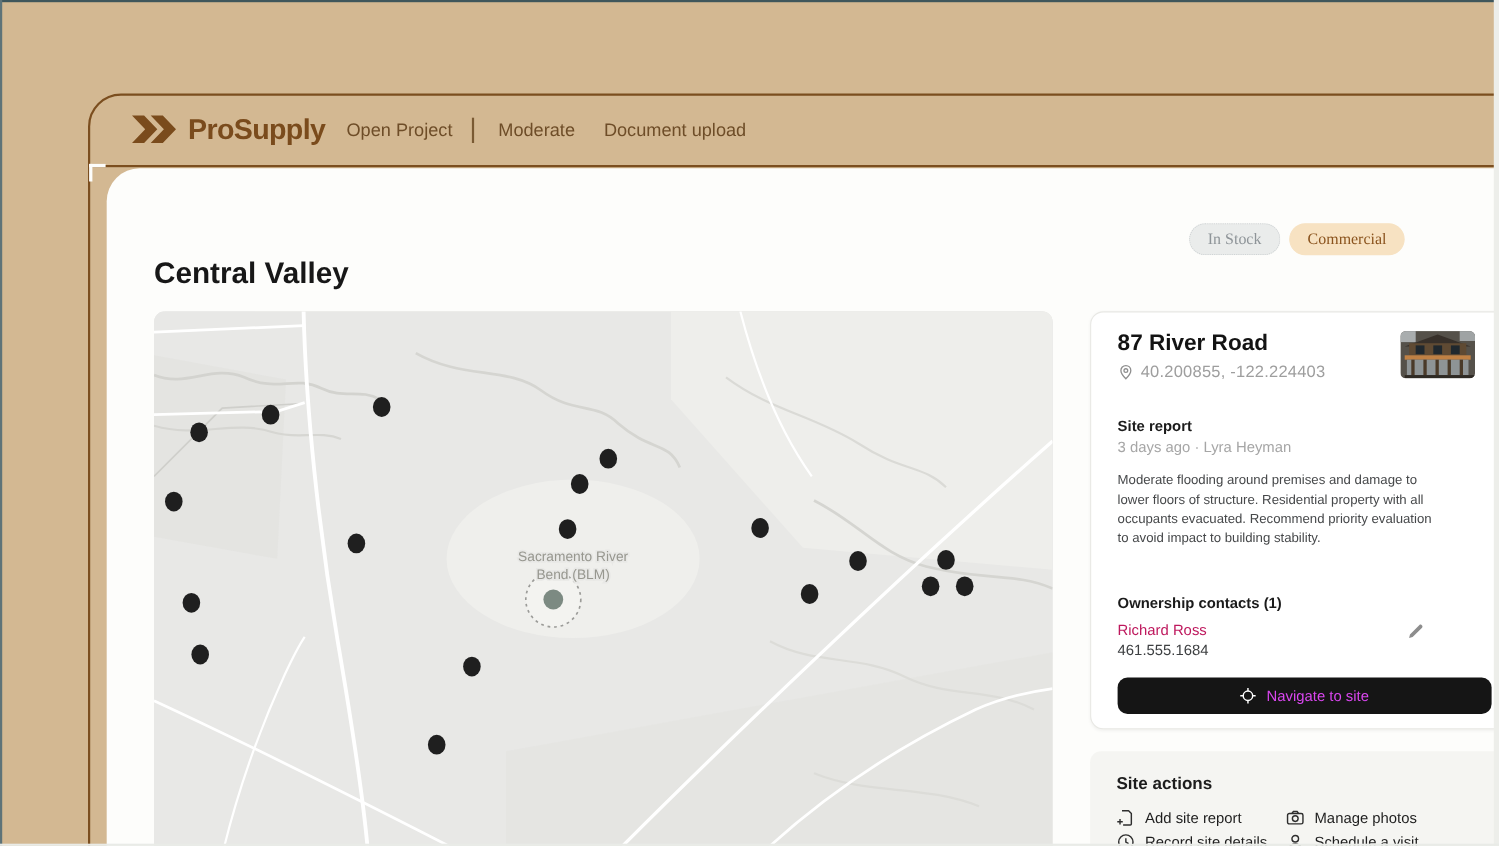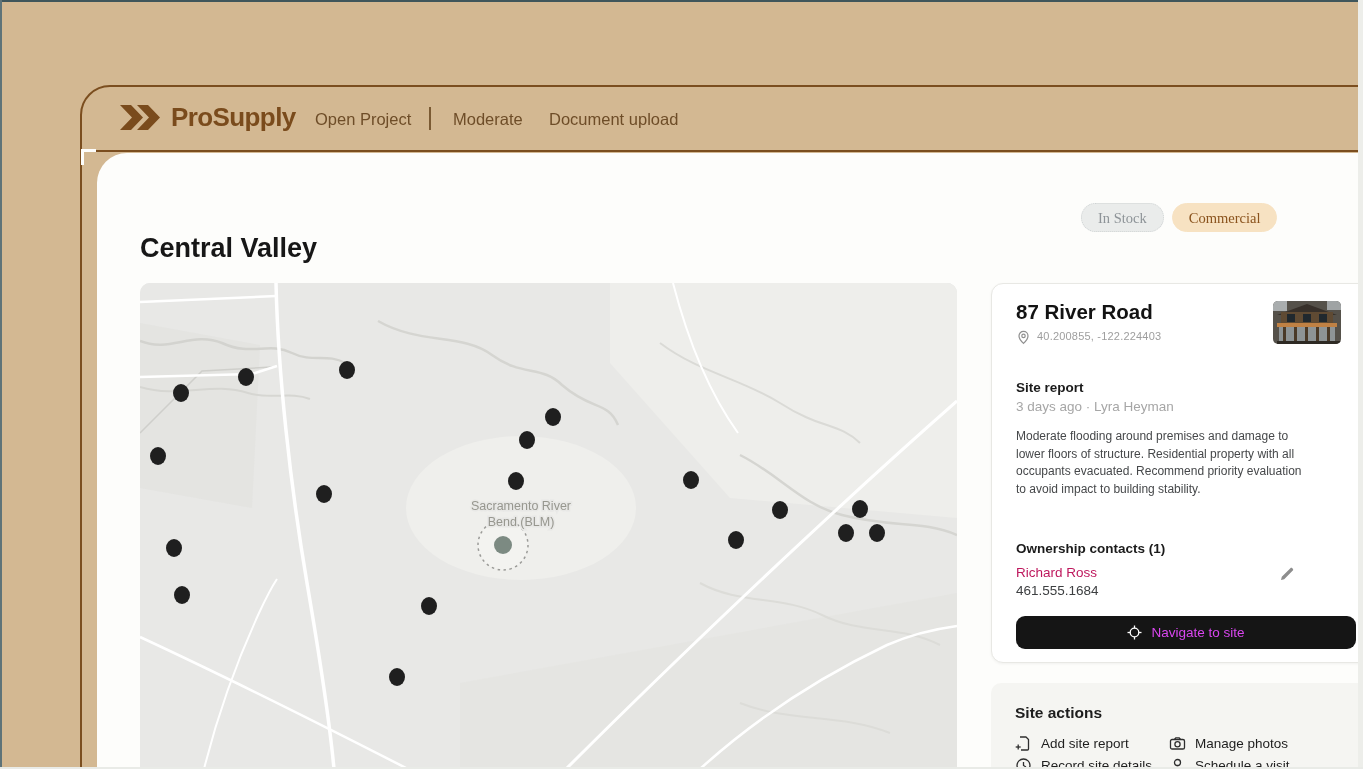--- a/index.html
+++ b/index.html
@@ -44,22 +44,22 @@
   
   .map-wrap { position:absolute; left:43px; top:130px; width:817px; height:486px;
               border-radius:10px 10px 0 0; overflow:hidden; background:#e8e8e6; }
   .map-label { font-size:12.5px; fill:#97978f; paint-order:stroke; stroke:#e8e8e6; stroke-width:3px; }
 
   
   .site-card { position:absolute; left:894px; top:130px; width:388px; height:380px;
                background:#ffffff; border:1px solid #e8e8e4; border-radius:12px;
                box-shadow:0 1px 3px rgba(0,0,0,0.05); }
   .card-title { position:absolute; left:24px; top:16px; font-size:20.5px; font-weight:600; color:#131313; }
-  .coord-row { position:absolute; left:24px; top:46px; display:flex; align-items:flex-start; gap:6px;
-               font-size:11px; color:#9e9e9e; letter-spacing:0.2px; }
+  .coord-row { position:absolute; left:24px; top:46px; display:flex; align-items:center; gap:6px;
+               font-size:15px; color:#9e9e9e; letter-spacing:0.2px; }
   .thumb { position:absolute; left:281px; top:17px; width:68px; height:43px; border-radius:5px; overflow:hidden; }
   .sec-heading { font-size:13.5px; font-weight:700; color:#1b1b1b; position:absolute; left:24px; }
   .report-heading { top:96px; }
   .report-meta { position:absolute; left:24px; top:115px; font-size:13.5px; color:#a6a6a6; }
   .report-body { position:absolute; left:24px; top:144px; width:286px; font-size:12px;
                  line-height:17.5px; color:#46484a; }
   .contacts-heading { top:257px; }
   .contact-name  { position:absolute; left:24px; top:281px; font-size:13.5px; color:#be185d; }
   .contact-phone { position:absolute; left:24px; top:299px; font-size:13.5px; color:#3e4042; }
   .edit-btn { position:absolute; left:286px; top:279px; width:22px; height:22px; background:none;

